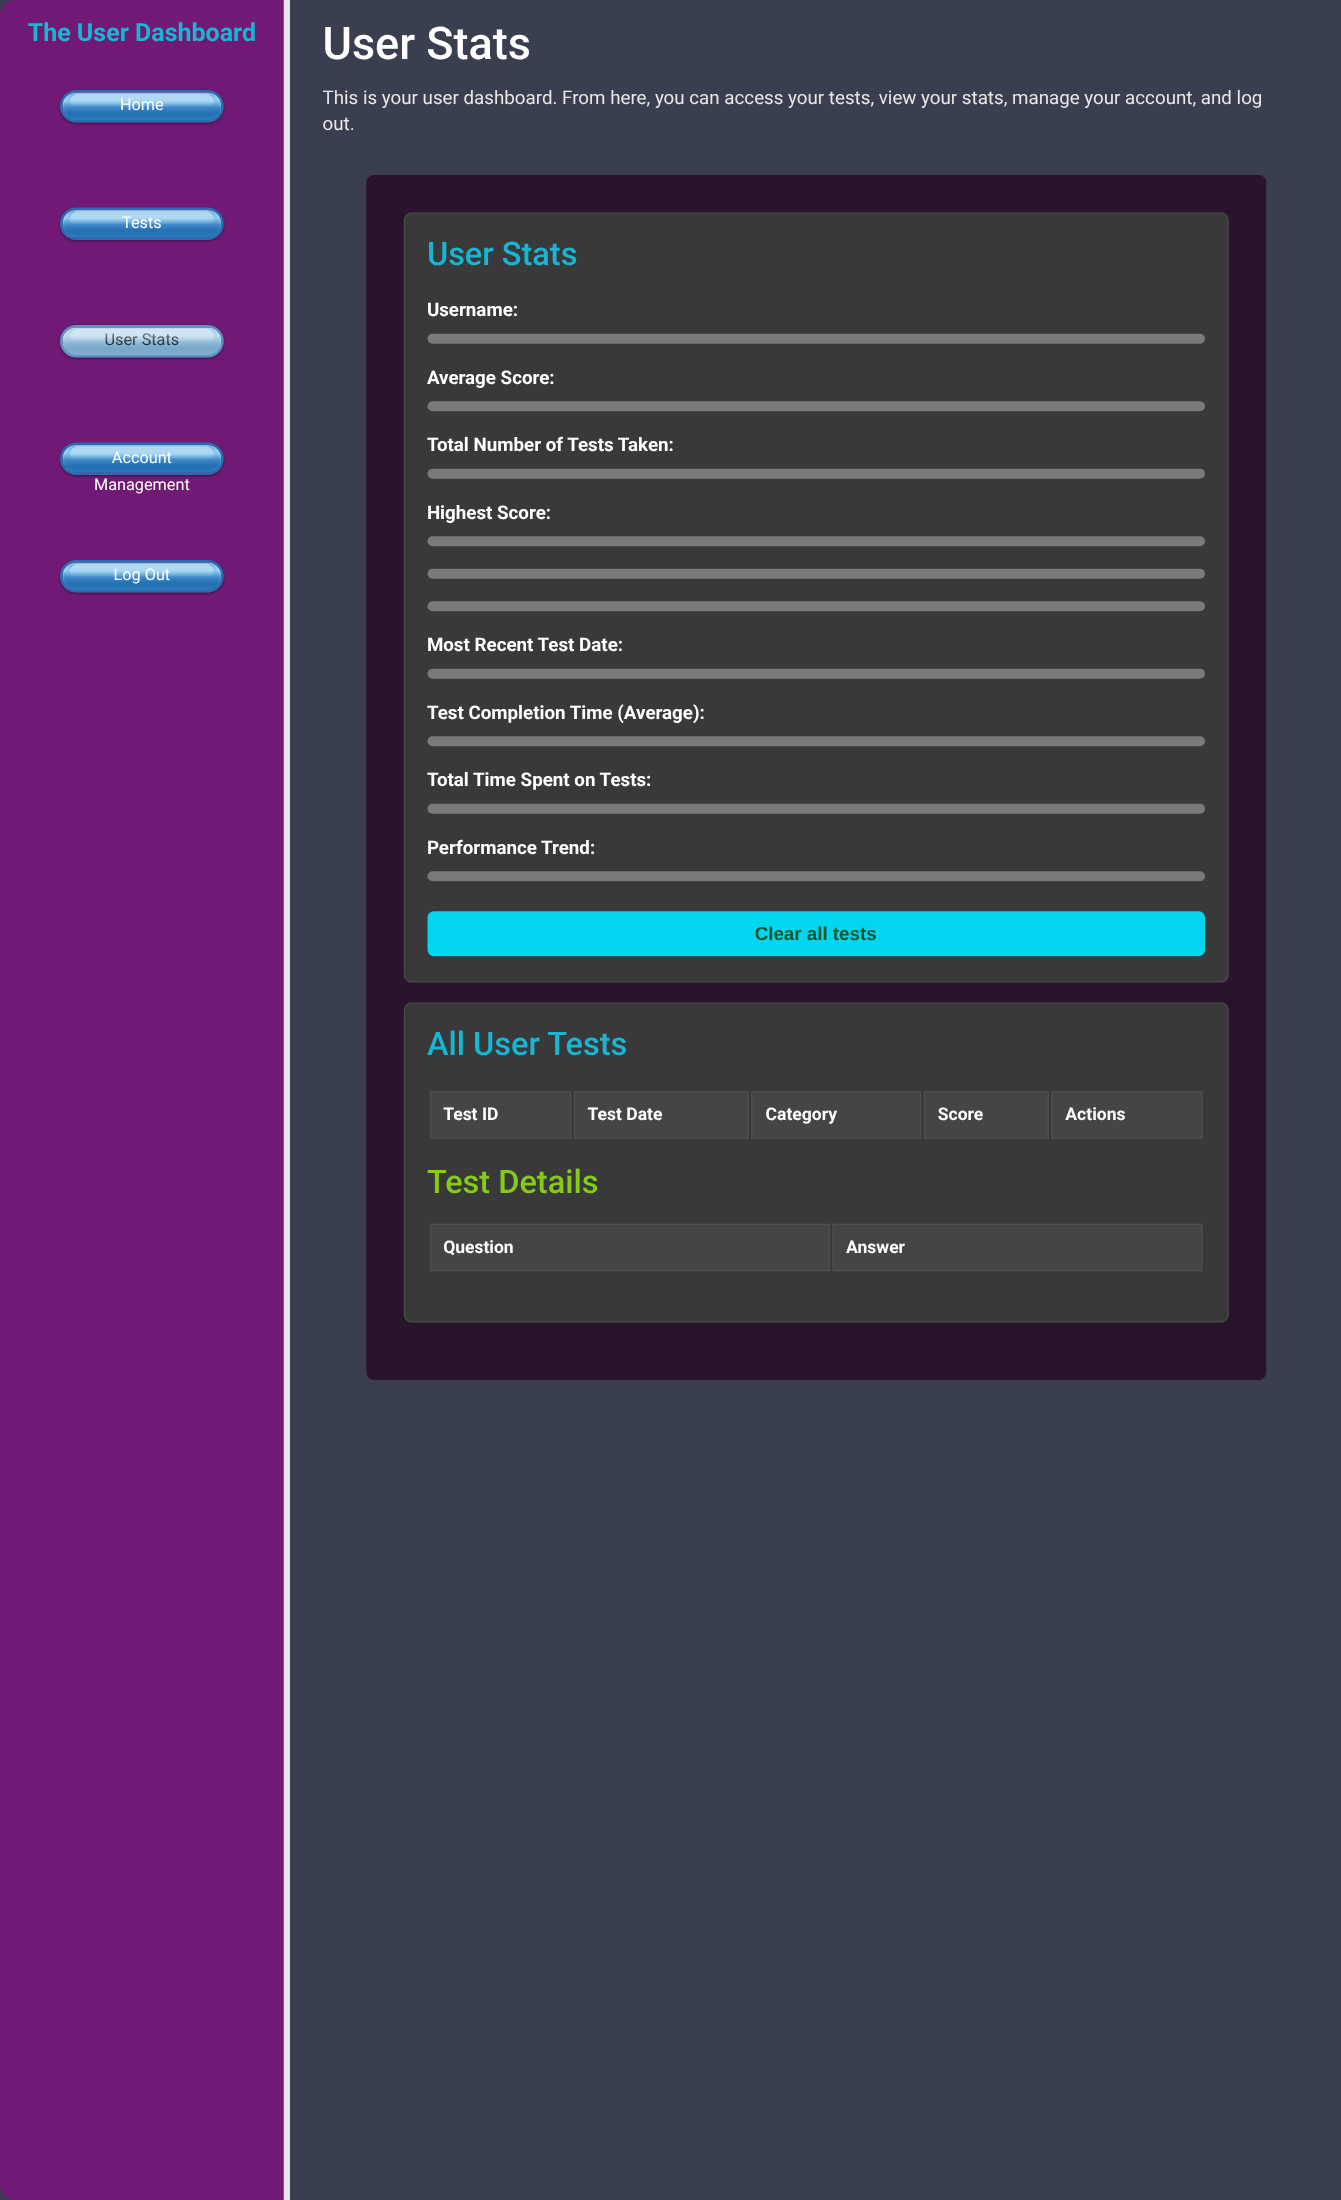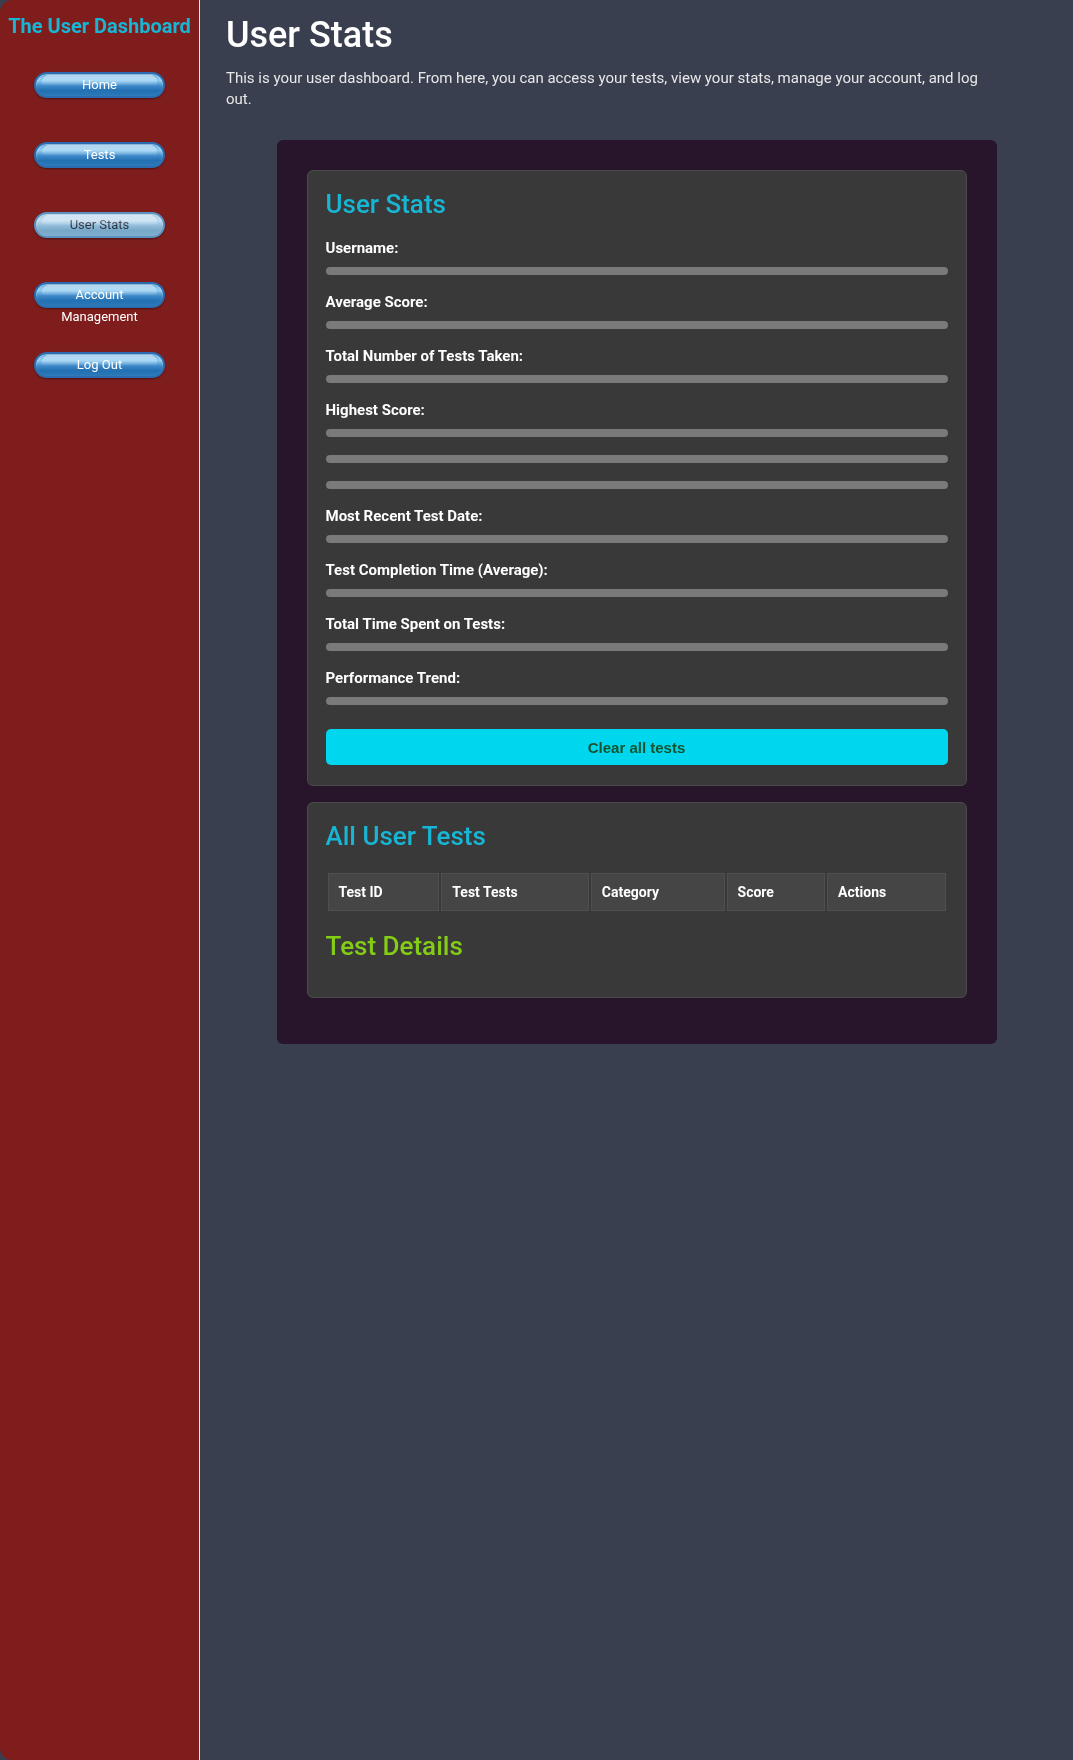--- a/index.html
+++ b/index.html
@@ -16,40 +16,40 @@
       overflow: hidden;
     }
     .app {
       display: flex;
       width: 100%;
       height: 100%;
       border-radius: 12px;
       overflow: hidden;
     }
     .sidebar {
-      width: 200px;
-      background: #7f1d1d;
-      border-right: 1px solid #e5e5e5;
+      width: 232px;
+      background: #701a75;
+      border-right: 5px solid #e5e5e5;
       padding-top: 10px;
       flex-shrink: 0;
     }
     .sidebar-title {
       color: #17b6d4;
       font-size: 20px;
       font-weight: bold;
       text-align: center;
       padding: 4px 6px 6px;
       white-space: nowrap;
     }
     .nav {
       margin-top: 28px;
       display: flex;
       flex-direction: column;
       align-items: center;
-      gap: 44px;
+      gap: 68px;
     }
     .nav-button {
       width: 131px;
       height: 26px;
       border-radius: 13px;
       border: 2px solid #2a6caf;
       background: linear-gradient(to bottom, #3c86c6 0%, #7fc2ed 18%, #8bcaf0 30%, #3d87c7 55%, #2370b2 75%, #2a79ba 100%);
       color: #fff;
       font-size: 13px;
       font-weight: 400;
@@ -231,26 +231,34 @@
 
         <button class="clear-btn">Clear all tests</button>
       </div>
 
       <div class="inner-card">
         <h2>All User Tests</h2>
         <table>
           <thead>
             <tr>
               <th>Test ID</th>
-              <th>Test Tests</th>
+              <th>Test Date</th>
               <th>Category</th>
               <th>Score</th>
               <th>Actions</th>
             </tr>
           </thead>
         </table>
 
         <h3>Test Details</h3>
+        <table class="details-table">
+          <thead>
+            <tr>
+              <th>Question</th>
+              <th>Answer</th>
+            </tr>
+          </thead>
+        </table>
       </div>
 
     </div>
   </main>
 </div>
 
 </body></html>

